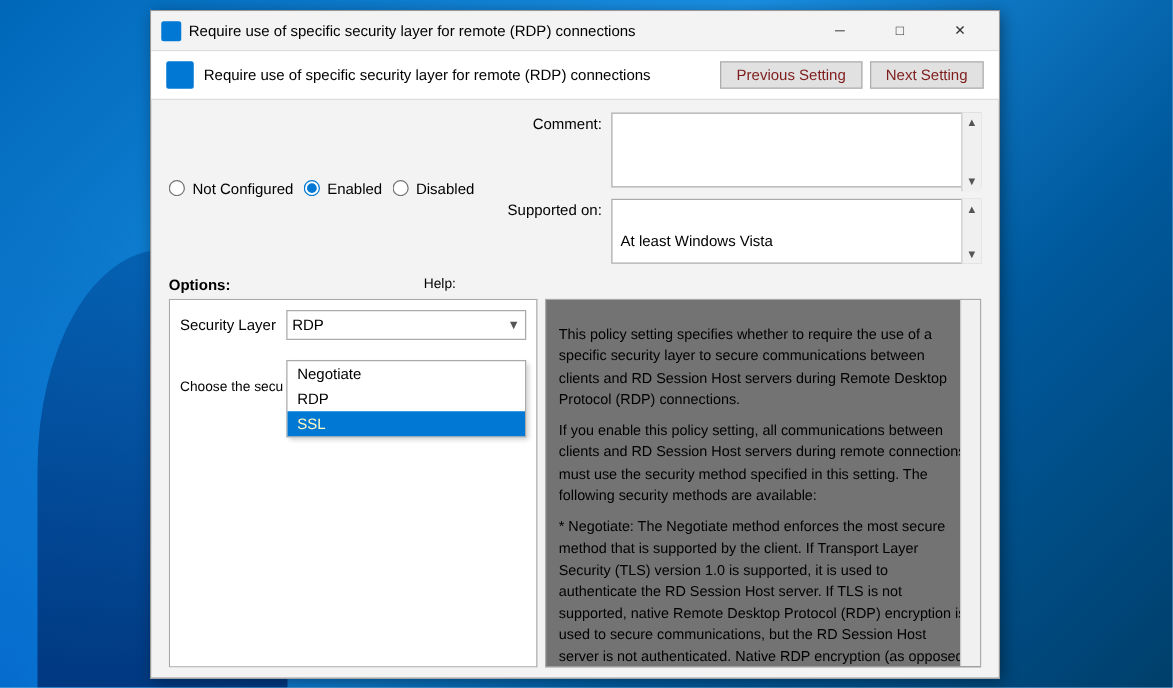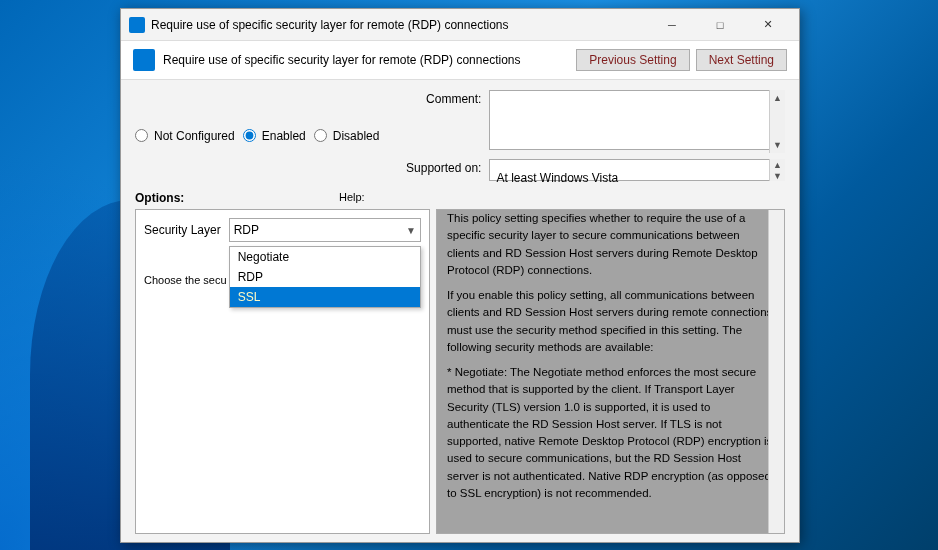--- a/index.html
+++ b/index.html
@@ -187,21 +187,21 @@
       width: 100%;
       height: 60px;
       border: 1px solid #aaa;
       background: #fff;
       resize: none;
       font-size: 12px;
       padding: 2px 18px 2px 4px;
     }
     .field-box-short {
       width: 100%;
-      height: 22px;
+      height: 52px;
       border: 1px solid #aaa;
       background: #fff;
       font-size: 12px;
       padding: 18px 18px 2px 6px;
       display: flex;
       align-items: center;
     }
     .scrollbar-v {
       position: absolute;
       right: 0; top: 0;
@@ -279,21 +279,21 @@
       padding: 0 4px;
       cursor: pointer;
       font-size: 12px;
     }
     .dropdown-arrow {
       font-size: 10px;
       color: #555;
     }
     .dropdown-list {
       position: absolute;
-      top: 28px;
+      top: 40px;
       left: 0;
       width: 100%;
       border: 1px solid #aaa;
       background: #fff;
       z-index: 100;
       box-shadow: 2px 2px 4px rgba(0,0,0,0.2);
     }
     .dropdown-item {
       padding: 3px 8px;
       font-size: 12px;
@@ -305,23 +305,23 @@
     }
     .choose-text {
       font-size: 11px;
       color: #000;
       margin-top: 32px;
     }
 
     
     .help-panel {
       flex: 1;
-      background: #a3a3a3;
-      border: 1px solid #aaa;
-      padding: 0 10px;
+      background: #737373;
+      border: 1px solid #aaa;
+      padding: 20px 10px;
       overflow: hidden;
       position: relative;
     }
     .help-text {
       font-size: 11.5px;
       line-height: 1.5;
       color: #000;
     }
     .help-text p { margin-bottom: 8px; }
 

